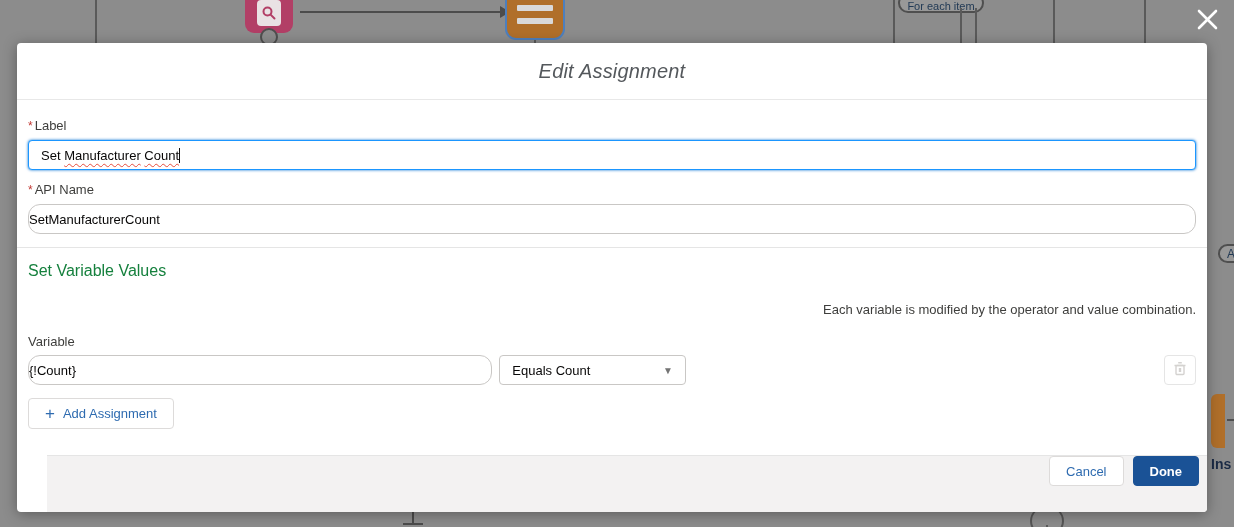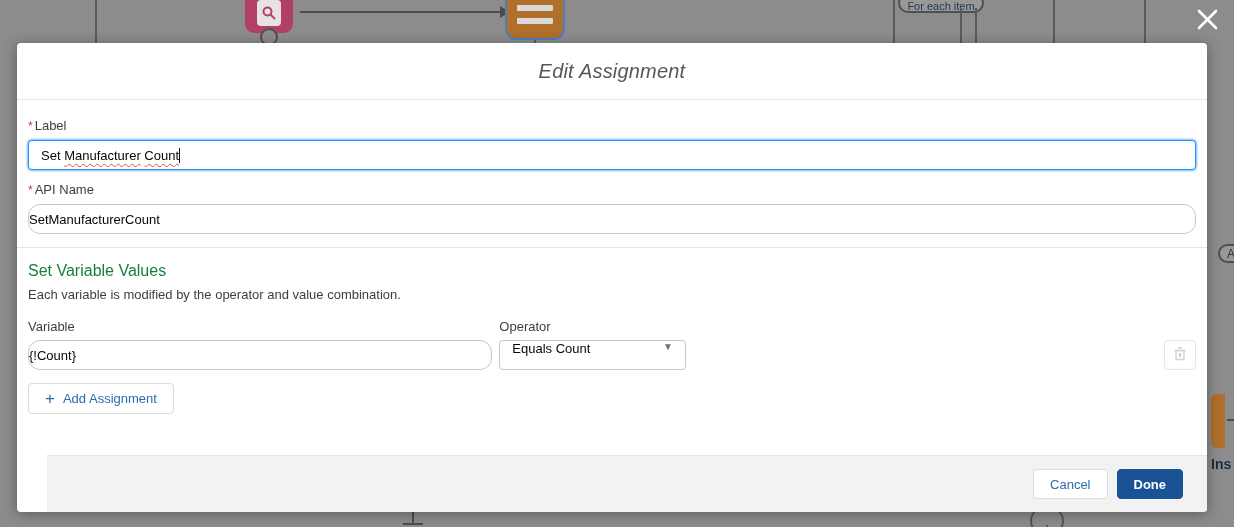--- a/index.html
+++ b/index.html
@@ -94,46 +94,46 @@
   .caret { display:inline-block; width:1px; height:15px; background:#111; vertical-align:middle; }
   .desc-wrap { position:relative; margin-top:11px; }
   .textarea {
     width:100%; height:54px; border:1px solid #c9c7c5; border-radius:4px;
     padding:6px 12px; font-size:13px; color:#080707; resize:none;
     font-family:"Liberation Sans", sans-serif; outline:none; display:block;
   }
   .resize-handle { position:absolute; right:3px; bottom:3px; }
   .divider { height:1px; background:#e5e5e5; margin-top:13px; }
   .section-heading { font-size:16px; color:#15803d; margin-top:13px; line-height:20px; }
-  .section-subtext { font-size:13px; color:#3e3e3c; margin-top:5px; line-height:17px; }
+  .section-subtext { font-size:13px; color:#3e3e3c; margin-top:20px; line-height:17px;text-align:right; }
   .assign-row { display:flex; gap:7px; margin-top:15px; align-items:flex-end; }
   .aw-variable { width:468px; }
   .aw-operator { width:188px; }
   .aw-value    { width:468px; }
   .select {
     height:30px; border:1px solid #c9c7c5; border-radius:4px; background:#fff;
-    display:flex; align-items:flex-start; justify-content:space-between;
+    display:flex; align-items:center; justify-content:space-between;
     padding:0 12px; font-size:13px; color:#080707; cursor:pointer;
   }
   .select .chev { color:#747474; font-size:10px; }
   .trash-btn {
     width:32px; height:30px; border:1px solid #e5e5e5; border-radius:4px; background:#fff;
     display:flex; align-items:center; justify-content:center; cursor:default;
   }
   .add-btn {
     margin-top:13px; height:31px; padding:0 16px;
     border:1px solid #dddbda; border-radius:4px; background:#fff;
     color:#2e6bb0; font-size:13px; display:inline-flex; align-items:center; gap:8px;
     font-family:"Liberation Sans", sans-serif; cursor:pointer;
   }
   .add-btn .plus { font-size:17px; font-weight:400; line-height:1; }
   .modal-footer {
     position:absolute; left:0; right:0; bottom:0; height:57px;
     background:#f3f2f2; border-top:1px solid #e5e5e5;
-    display:flex; align-items:center; justify-content:flex-end; gap:9px; padding-right:24px;margin-left:30px;
+    display:flex; align-items:flex-start; justify-content:flex-end; gap:9px; padding-right:8px;margin-left:30px;
   }
   .btn-cancel {
     height:30px; padding:0 16px; background:#fff; border:1px solid #dddbda; border-radius:4px;
     color:#2e6bb0; font-size:13px; font-family:"Liberation Sans", sans-serif; cursor:pointer;
   }
   .btn-done {
     height:30px; padding:0 16px; background:#1a5296; border:1px solid #1a5296; border-radius:4px;
     color:#fff; font-size:13px; font-weight:bold; font-family:"Liberation Sans", sans-serif; cursor:pointer;
   }
 </style>
@@ -218,21 +218,20 @@
   <div class="modal-body">
     <div class="section-heading">Set Variable Values</div>
     <div class="section-subtext">Each variable is modified by the operator and value combination.</div>
 
     <div class="assign-row">
       <div class="aw-variable">
         <span class="field-label">Variable</span>
         <input class="input" value="{!Count}" style="">
       </div>
       <div class="aw-operator">
-        <span class="field-label">Operator</span>
         <div class="select">
           <span>Equals Count</span>
           <span class="chev">▼</span>
         </div>
       </div>
       <div class="aw-value">
       </div>
       <button class="trash-btn">
         <span>
           <svg width="14" height="15" viewBox="0 0 14 15">

